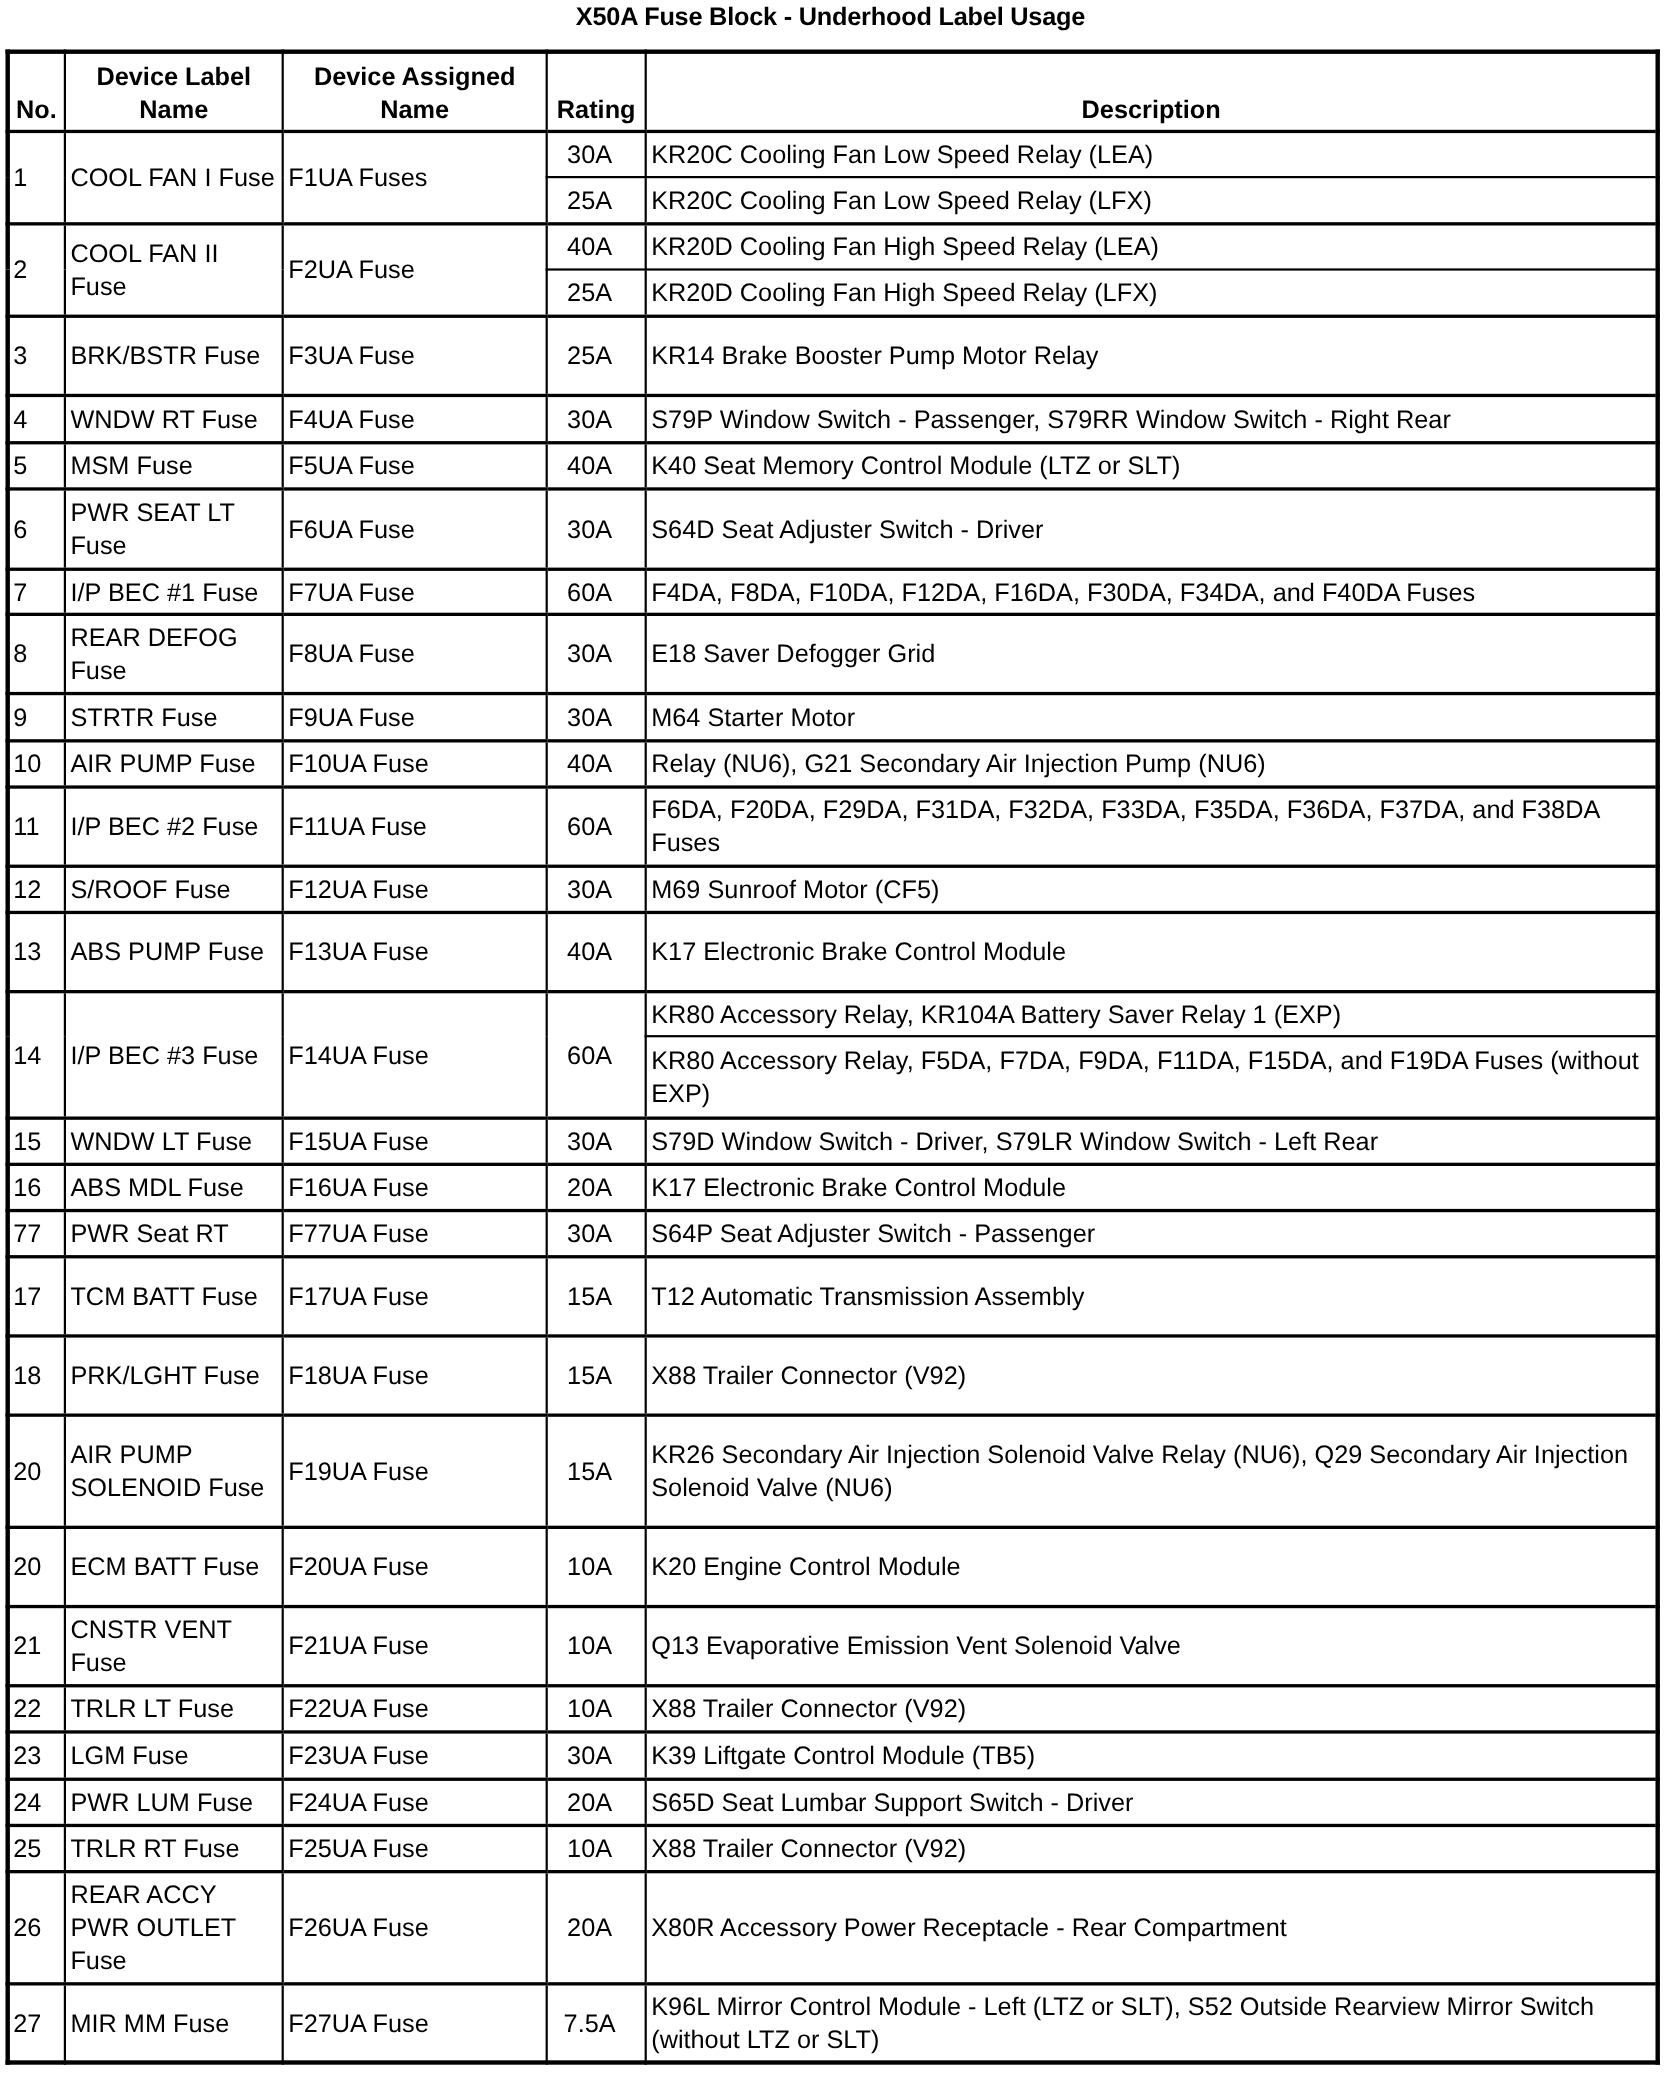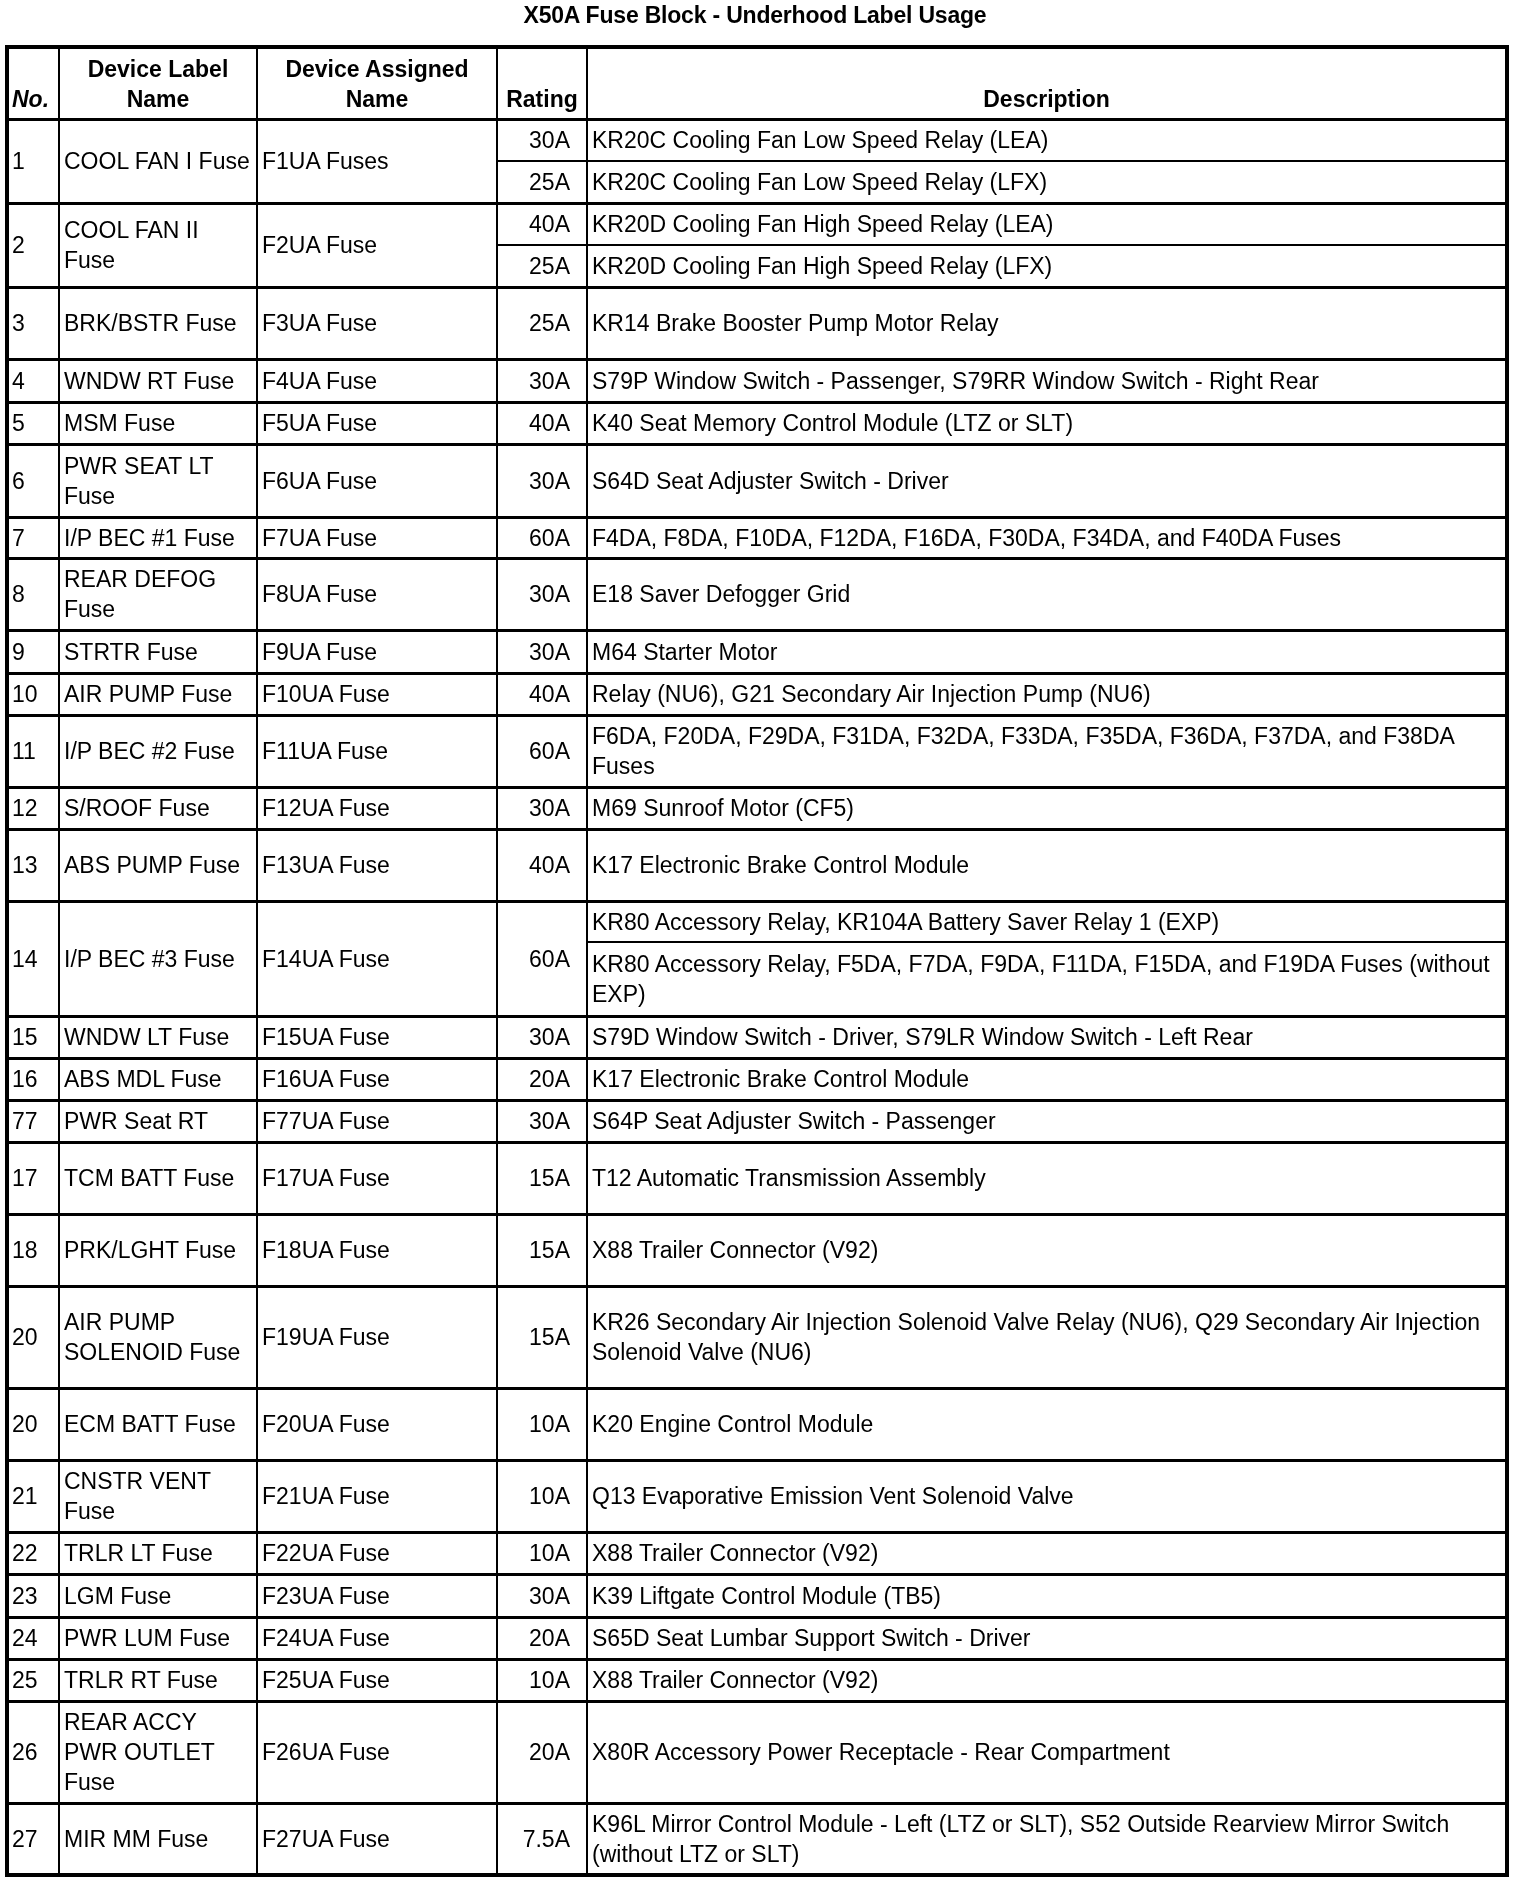--- a/index.html
+++ b/index.html
@@ -23,22 +23,22 @@
   table.fuse col.c-rating { width: 90px; }
   table.fuse col.c-desc { width: 920px; }
   table.fuse th, table.fuse td {
     border: 2px solid #000; padding: 0 4px; font-size: 23px; line-height: 30px;
     vertical-align: middle; text-align: left; overflow: hidden;
   }
   table.fuse th {
     font-weight: bold; text-align: center; vertical-align: bottom; padding-bottom: 4px;
     border-bottom: 3px solid #000;
   }
-  table.fuse th.h-no { text-align: left; padding-left: 3px; font-style: italic; }
-  table.fuse td.rating { text-align: right; padding-right: 16px; }
+  table.fuse th.h-no { text-align: center; padding-left: 3px; }
+  table.fuse td.rating { text-align: center; padding-right: 16px; }
   table.fuse td.no { padding-left: 3px; }
   table.fuse tr.grp-start td { border-top: 3px solid #000; }
   table.fuse tr.sub td { border-top: 1.5px solid #000; }
 </style>
 </head>
 <body>
 
 <div class="title">X50A Fuse Block - Underhood Label Usage</div>
 
 <table class="fuse">

